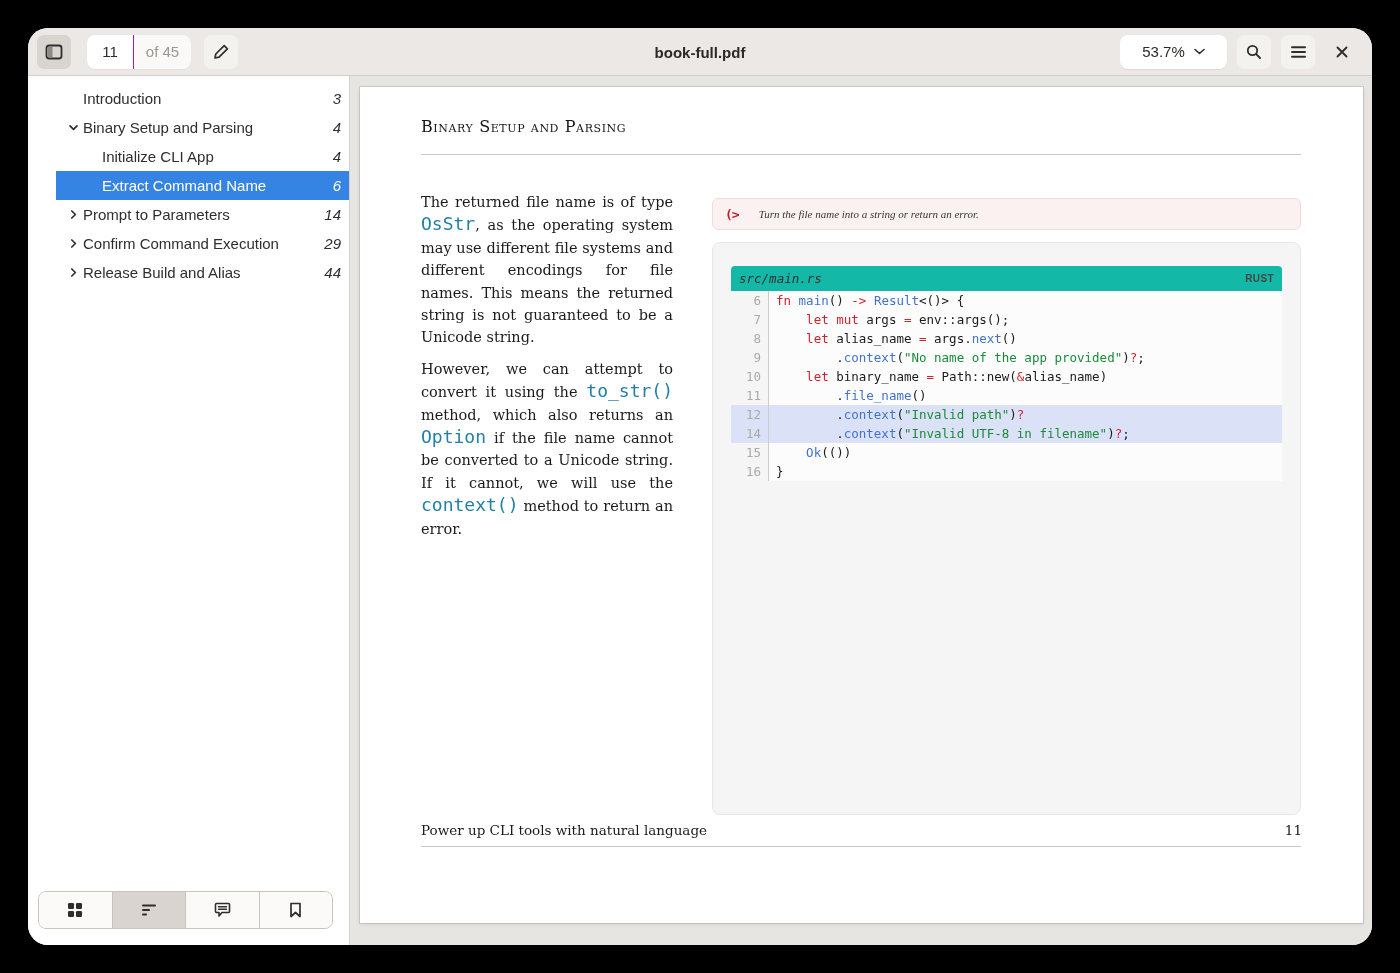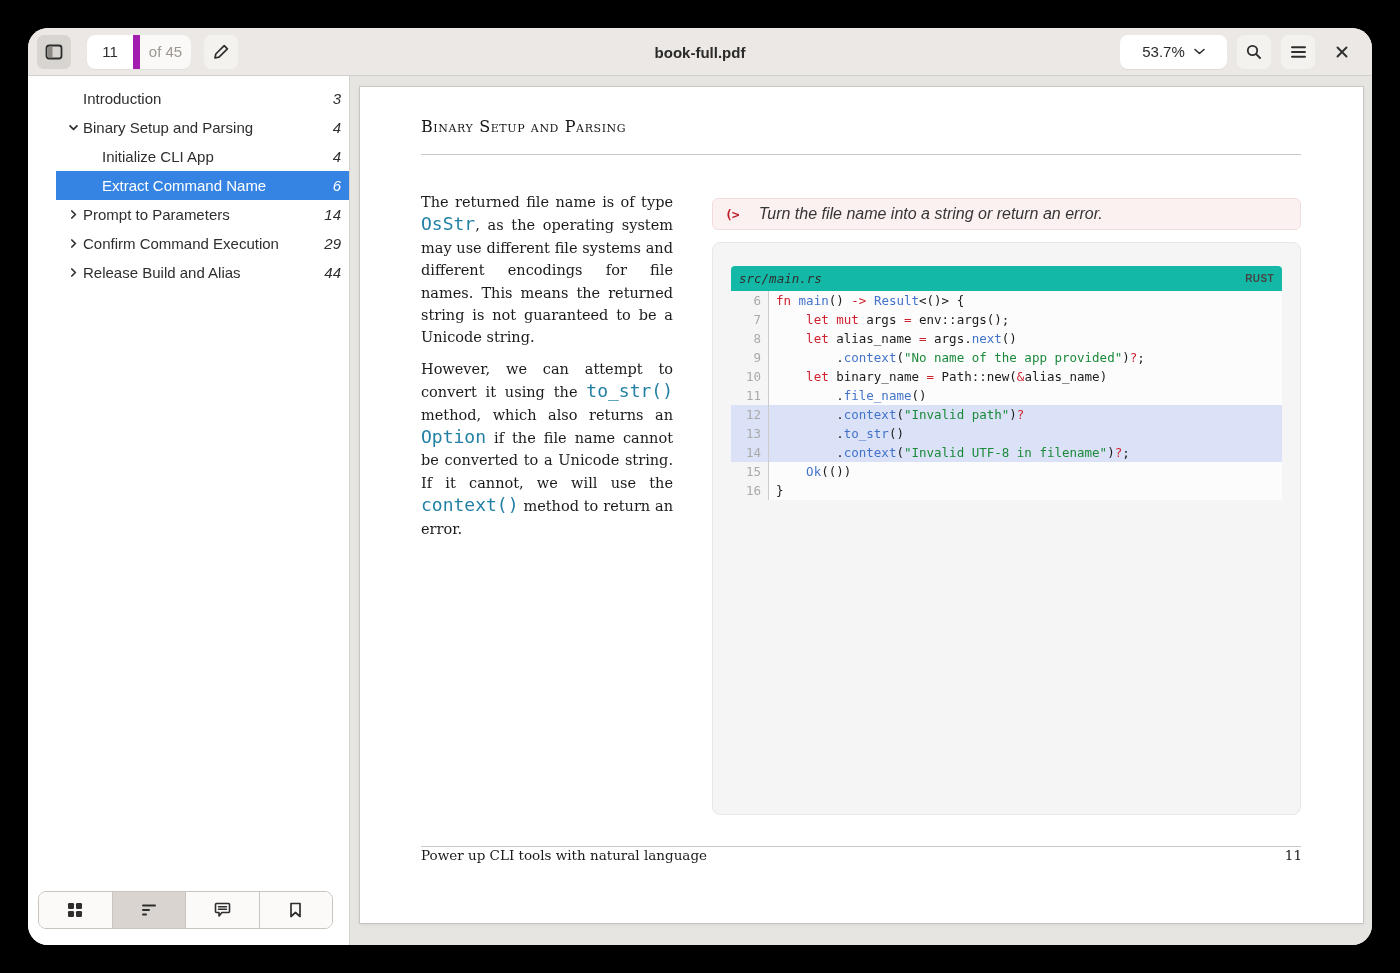--- a/index.html
+++ b/index.html
@@ -15,21 +15,21 @@
   .hb-btn { width:34px; height:34px; border:none; border-radius:7px; background:#f4f2ef;
     display:flex; align-items:center; justify-content:center; cursor:pointer; }
   .hb-btn.pressed { background:#d8d4cf; }
   .hb-btn.flat { background:transparent; }
   .toggle-btn { margin-left:9px; }
   .page-group { display:flex; margin-left:16px; height:34px; border-radius:8px; overflow:hidden;
     box-shadow:0 0 0 1px #d8d3ce inset, 0 1px 1px rgba(0,0,0,.04); }
   .page-entry { width:46px; background:#ffffff; border:none; text-align:center; font-size:15px;
     color:#2e2e2e; font-family:"Liberation Sans",sans-serif; }
   .page-total { width:58px; background:#faf9f7; color:#9d9891; font-size:15px;
-    display:flex; align-items:center; justify-content:center; border-left:7px solid #a21caf; }
+    display:flex; align-items:center; justify-content:center; border-left:1px solid #a21caf; }
   .annot-btn { margin-left:13px; }
   .hb-title { position:absolute; left:50%; top:50%; transform:translate(-50%,-50%);
     font-weight:bold; font-size:15px; color:#2c2a28; }
   .hb-right { margin-left:auto; display:flex; align-items:center; gap:10px; padding-right:13px; }
   .zoom-pill { height:34px; min-width:107px; background:#ffffff; border:none; border-radius:8px;
     box-shadow:0 1px 1px rgba(0,0,0,.06); display:flex; align-items:center; justify-content:center;
     gap:9px; font-size:15px; color:#2c2a28; cursor:pointer; padding:0 12px; }
   svg.ic { display:block; }
 
   
@@ -69,42 +69,42 @@
   .col-left { position:absolute; left:61px; top:104px; width:252px; }
   .col-left p { font-family:"DejaVu Serif","Liberation Serif",serif; font-size:14.5px; line-height:22.4px;
     text-align:justify; color:#1b1b1b; margin-bottom:9px; }
   .inline-code { font-family:"DejaVu Sans Mono","Liberation Mono",monospace; font-size:18px;
     color:var(--inline-code); }
 
   .callout { position:absolute; left:352px; top:111px; width:589px; height:32px; background:#fcf1f1;
     border:1px solid #f0dcdc; border-radius:6px; display:flex; align-items:center; padding:0 12px; }
   .callout .mark { font-family:"DejaVu Sans Mono","Liberation Mono",monospace; font-size:13px;
     color:var(--callout-red); font-weight:bold; letter-spacing:-1px; }
-  .callout .txt { margin-left:20px; font-family:Liberation Sans, sans-serif;
-    font-style:italic; font-size:16px; color:#363636; }
+  .callout .txt { margin-left:20px; font-family:Liberation Serif, serif;
+    font-style:italic; font-size:11px; color:#363636; }
 
   .code-panel { position:absolute; left:352px; top:155px; width:589px; height:573px;
     background:#f5f5f6; border:1px solid #e7e7e9; border-radius:8px; padding:23px 18px 0 18px; }
   .code-header { height:25px; background:#14b8a6; border-radius:4px 4px 0 0; display:flex;
     align-items:center; padding:0 8px; }
   .code-file { font-family:"DejaVu Sans Mono","Liberation Mono",monospace; font-style:italic;
     font-size:12.5px; color:#2d2d2d; }
   .code-lang { margin-left:auto; font-size:10px; font-weight:bold; letter-spacing:.4px; color:#454545; }
   .code-lines { }
   .code-row { display:flex; height:19px; line-height:19px;
     font-family:"DejaVu Sans Mono","Liberation Mono",monospace; font-size:12.5px; }
   .code-row .gut { flex:0 0 38px; text-align:right; padding-right:7px; color:#aaaaaa;
     border-right:1px solid #cccccc; }
   .code-row .src { flex:1; padding-left:7px; background:#fcfcfd; white-space:pre; color:#1b1b1b; }
   .code-row.hl .gut, .code-row.hl .src { background:var(--hl-line); }
   .tok-k { color:var(--syn-red); }
   .tok-f { color:var(--syn-blue); }
   .tok-s { color:var(--syn-green); }
 
-  .page-footer { position:absolute; left:61px; top:760px; width:881px; display:flex;
+  .page-footer { position:absolute; left:61px; top:735px; width:881px; display:flex;
     font-family:"DejaVu Serif","Liberation Serif",serif; font-size:13.5px; color:#1b1b1b; }
   .page-footer .pf-right { margin-left:auto; }
 </style>
 </head>
 <body>
 
 <div class="window">
 
   <div class="headerbar">
     <button class="hb-btn pressed toggle-btn">
@@ -308,24 +308,20 @@
               </div>
               <div class="code-row">
                 <span class="gut">11</span>
                 <span class="src"><span>        .</span><span class="tok-f">file_name</span><span>()</span></span>
               </div>
               <div class="code-row hl">
                 <span class="gut">12</span>
                 <span class="src"><span>        .</span><span class="tok-f">context</span><span>(</span><span class="tok-s">"Invalid path"</span><span>)</span><span class="tok-k">?</span></span>
               </div>
               <div class="code-row hl">
-                <span class="gut">13</span>
-                <span class="src"><span>        .</span><span class="tok-f">to_str</span><span>()</span></span>
-              </div>
-              <div class="code-row hl">
                 <span class="gut">14</span>
                 <span class="src"><span>        .</span><span class="tok-f">context</span><span>(</span><span class="tok-s">"Invalid UTF-8 in filename"</span><span>)</span><span class="tok-k">?</span><span>;</span></span>
               </div>
               <div class="code-row">
                 <span class="gut">15</span>
                 <span class="src"><span>    </span><span class="tok-f">Ok</span><span>(())</span></span>
               </div>
               <div class="code-row">
                 <span class="gut">16</span>
                 <span class="src"><span>}</span></span>

